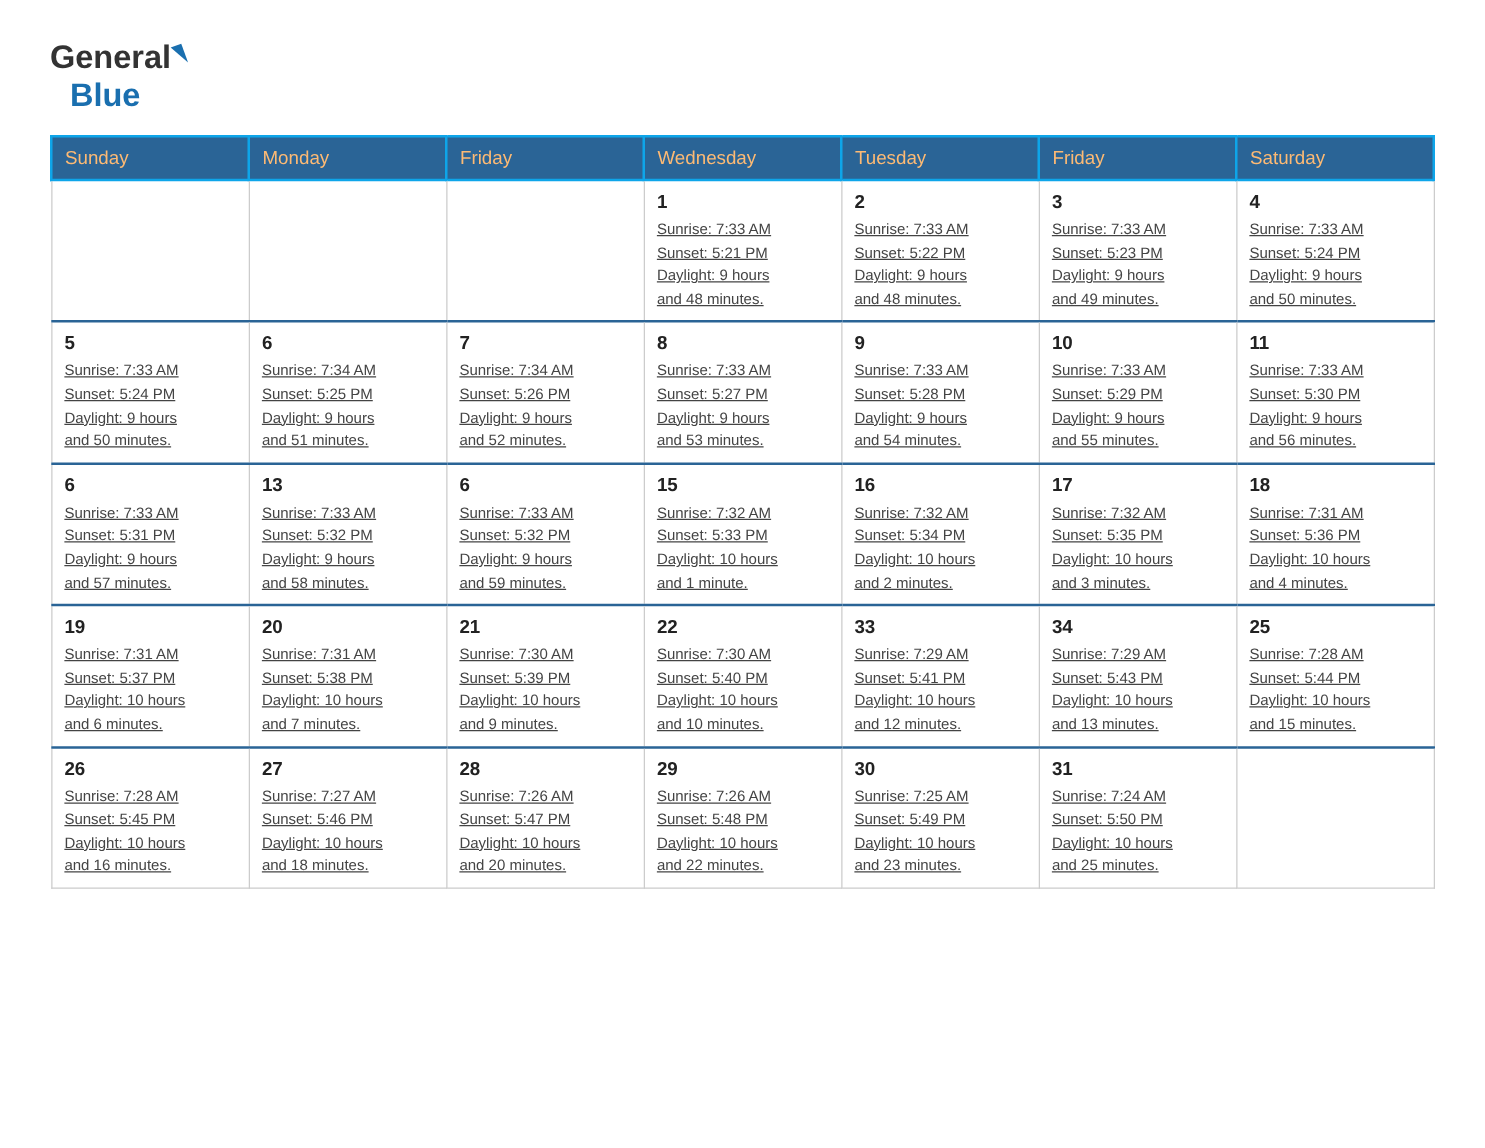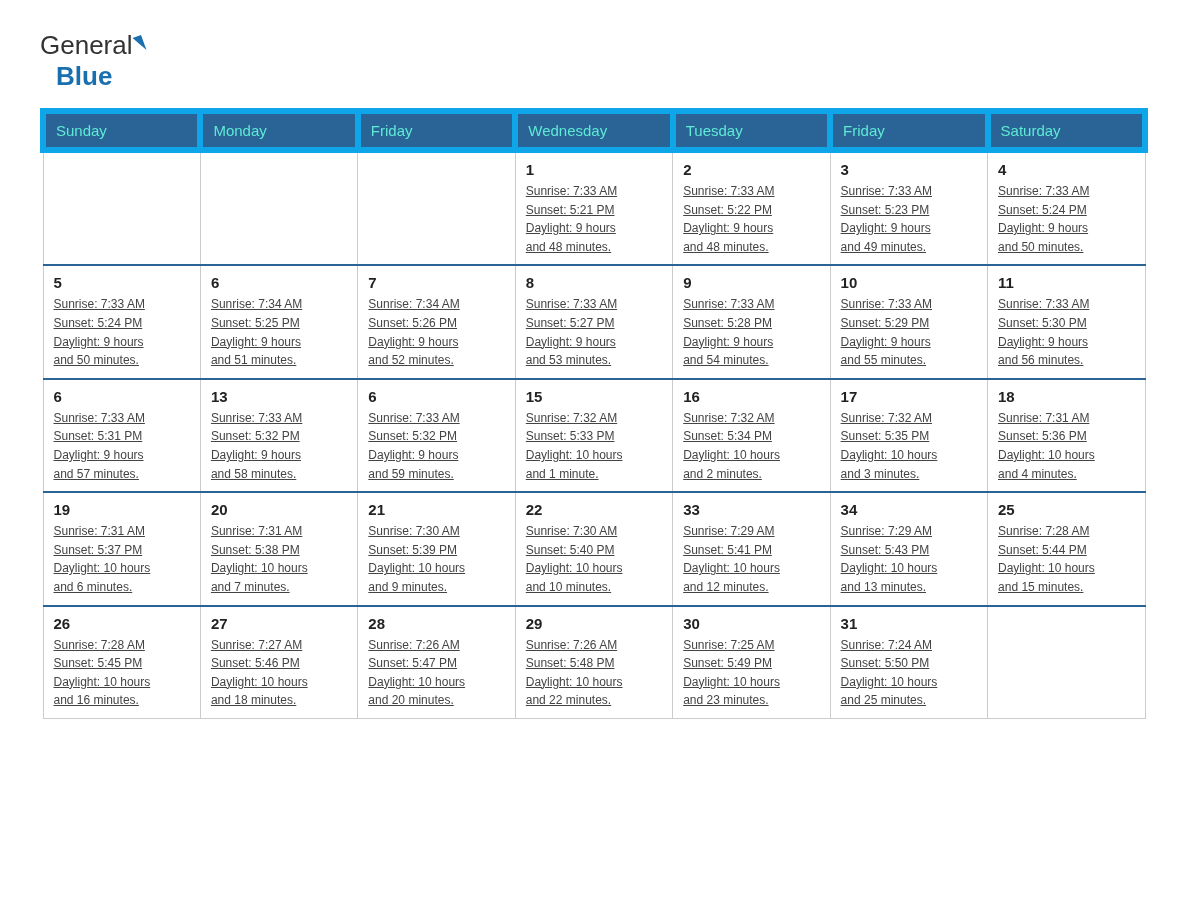--- a/index.html
+++ b/index.html
@@ -35,26 +35,26 @@
       color: #444;
       margin-top: 4px;
     }
     .calendar-table {
       width: 100%;
       border-collapse: collapse;
       border: 1px solid #999;
     }
     .calendar-table th {
       background-color: #2a6496;
-      color: #5eead4;
+      color: #fdba74;
       font-size: 15px;
       font-weight: normal;
       padding: 8px 10px;
       text-align: left;
-      border: 6px solid #0ea5e9;
+      border: 2px solid #0ea5e9;
     }
     .calendar-table td {
       vertical-align: top;
       padding: 8px 10px;
       border: 1px solid #ccc;
       font-size: 12.5px;
       color: #333;
       width: 14.28%;
       height: 110px;
     }
@@ -76,21 +76,21 @@
     }
     .row-divider td {
       border-top: 2px solid #2a6496;
     }
   </style>
 </head>
 <body>
 
 <div class="header-area">
   <div class="logo-area">
-  <div style="display:flex;align-items:center;font-size:26px;font-weight:normal;">
+  <div style="display:flex;align-items:center;font-size:26px;font-weight:bold;">
     <span style="color:#333;">General</span>
     <span style="display:inline-block;width:0;height:0;border-left:9px solid transparent;border-right:0px solid transparent;border-bottom:0px solid;border-top:16px solid #1a6faf;margin-left:2px;transform:rotate(-20deg);position:relative;top:-2px;"></span>
   </div>
   <div style="margin-left:16px;">
     <span style="font-size:26px;font-weight:bold;color:#1a6faf;">Blue</span>
   </div>
 </div>
   <div class="title-area">
     <div class="month-title"></div>
     <div class="location-title"></div>

